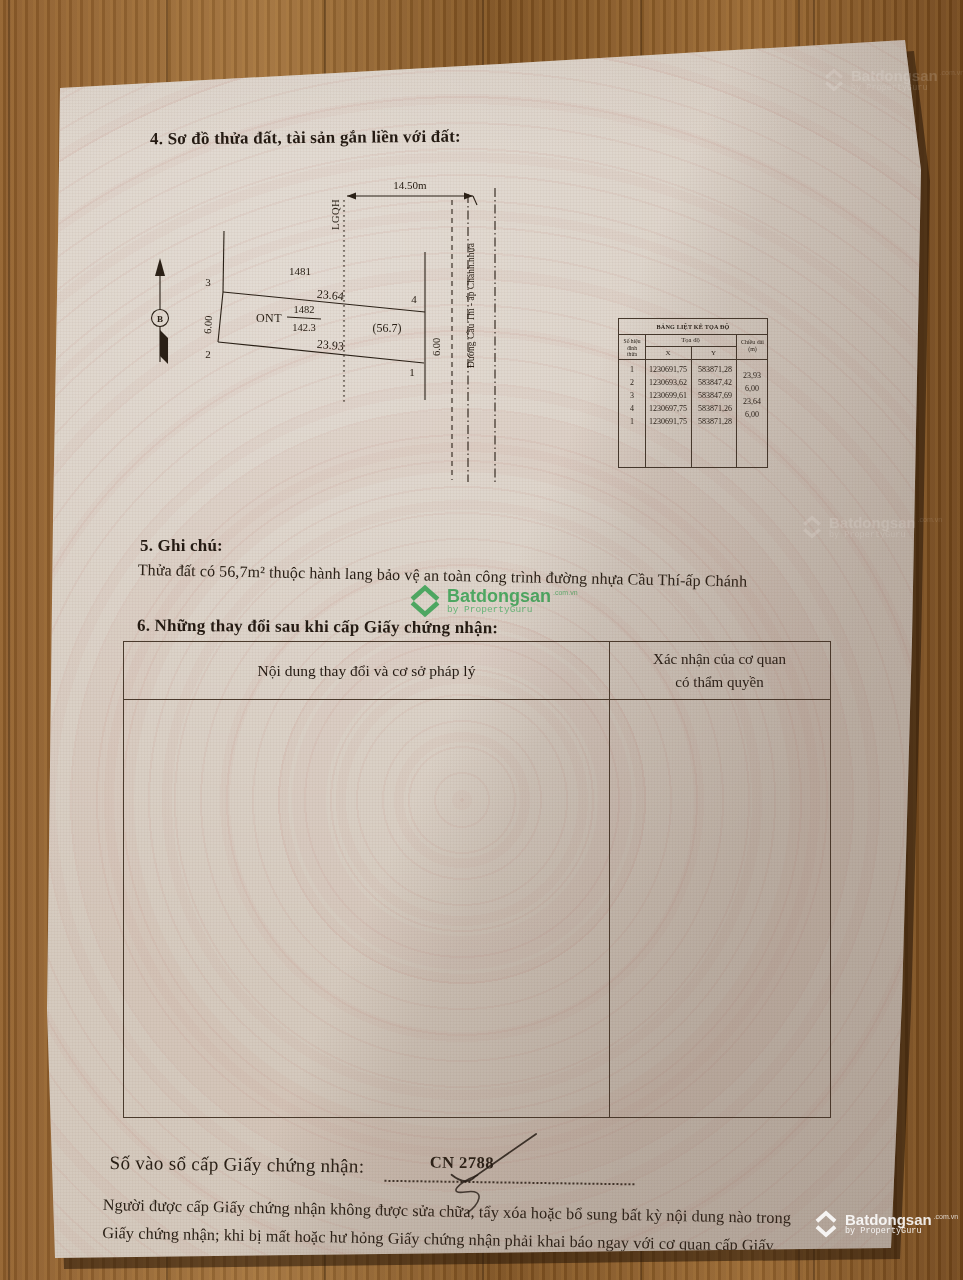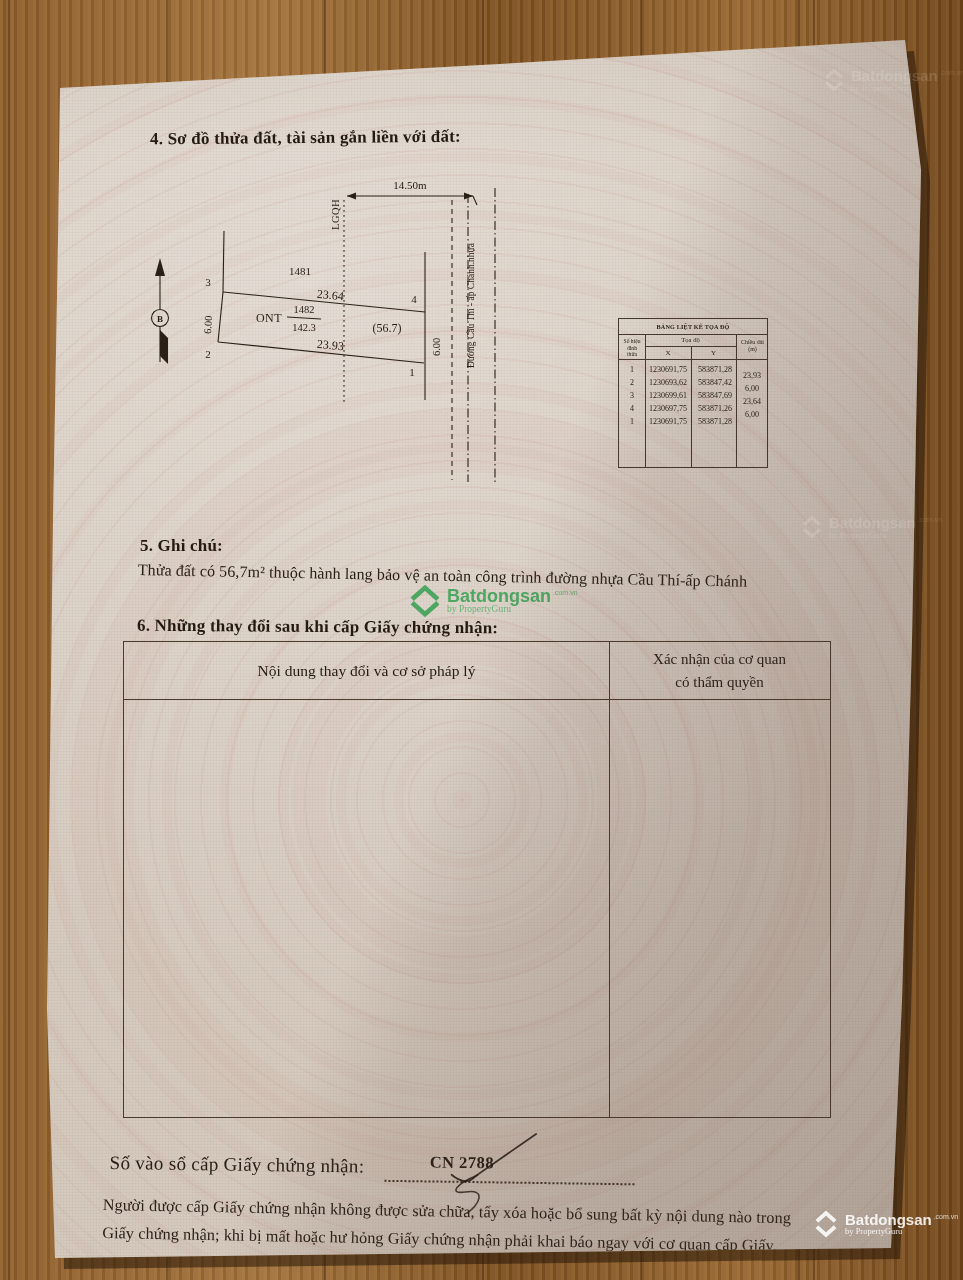--- a/index.html
+++ b/index.html
@@ -53,21 +53,21 @@
     font-size:7px;font-weight:bold;letter-spacing:0.2px;transform-origin:center;transform:scale(0.88);}
   .ct-small{position:absolute;font-size:7px;line-height:1.15;text-align:center;transform-origin:center;}
   .ct-cell{position:absolute;font-size:8px;display:flex;align-items:center;}
   .ct-num{justify-content:flex-end;padding-right:4px;box-sizing:border-box;}
   .ct-mid{justify-content:center;}
   
   .wm{position:absolute;display:flex;align-items:center;gap:5px;pointer-events:none;}
   .wm-text{display:flex;flex-direction:column;line-height:1.05;}
   .wm-brand-row{font-family:"Liberation Sans","DejaVu Sans",sans-serif;font-weight:bold;}
   .wm-domain{font-size:7px;font-weight:normal;vertical-align:super;margin-left:2px;opacity:0.85;}
-  .wm-by{font-family:Liberation Serif, serif;}
+  .wm-by{font-family:Liberation Mono, monospace;}
   .wm-green{color:#2f9e4c;opacity:0.82;z-index:30;}
   .wm-green .wm-brand-row{font-size:18px;}
   .wm-green .wm-by{font-size:9.5px;color:#4fae68;}
   .wm-white{color:rgba(255,255,255,0.88);z-index:80;}
   .wm-white .wm-brand-row{font-size:15px;}
   .wm-white .wm-by{font-size:8.5px;}
   .wm-faint{opacity:0.16;}
   .dots-line{position:absolute;border-top:2.4px dotted #40342a;height:0;}
   svg text{fill:#2a2016;font-family:"Liberation Serif","DejaVu Serif",serif;}
   svg .ln{stroke:#2a2016;stroke-width:1.1;fill:none;}

